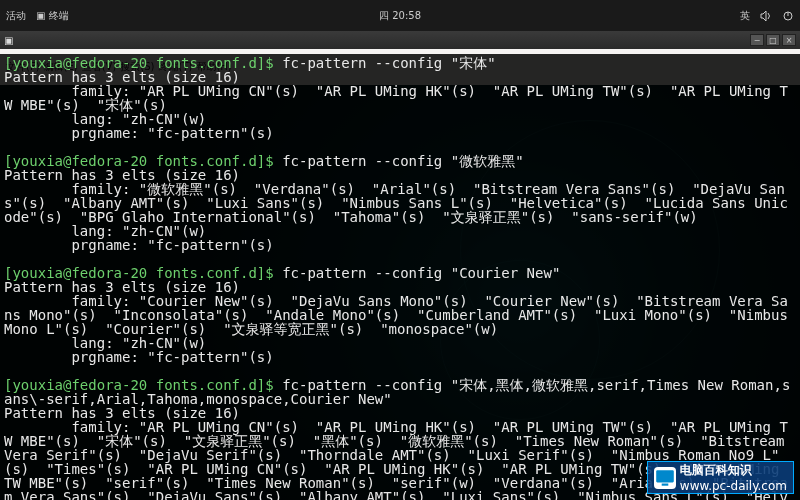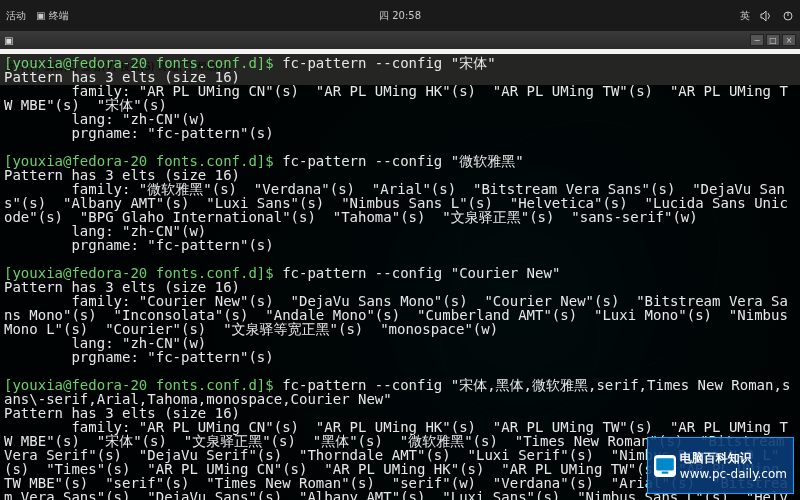--- a/index.html
+++ b/index.html
@@ -66,21 +66,21 @@
     word-break: break-all;
     overflow: hidden;
   }
   .prompt { color: #6dd06d; }
   .square { color: #e8e8e8; }
   .watermark {
     position: absolute;
     right: 6px; bottom: 6px;
     display: flex; align-items: center;
     background: rgba(10,60,120,0.9);
-    padding: 12px 6px;
+    padding: 0 6px;
     border: 1px solid #0af;
     color: #fff;
     font-size: 12px;
     font-weight: bold;
   }
   .watermark .logo {
     width: 22px; height: 22px;
     background: #fff;
     border-radius: 4px;
     margin-right: 4px;

